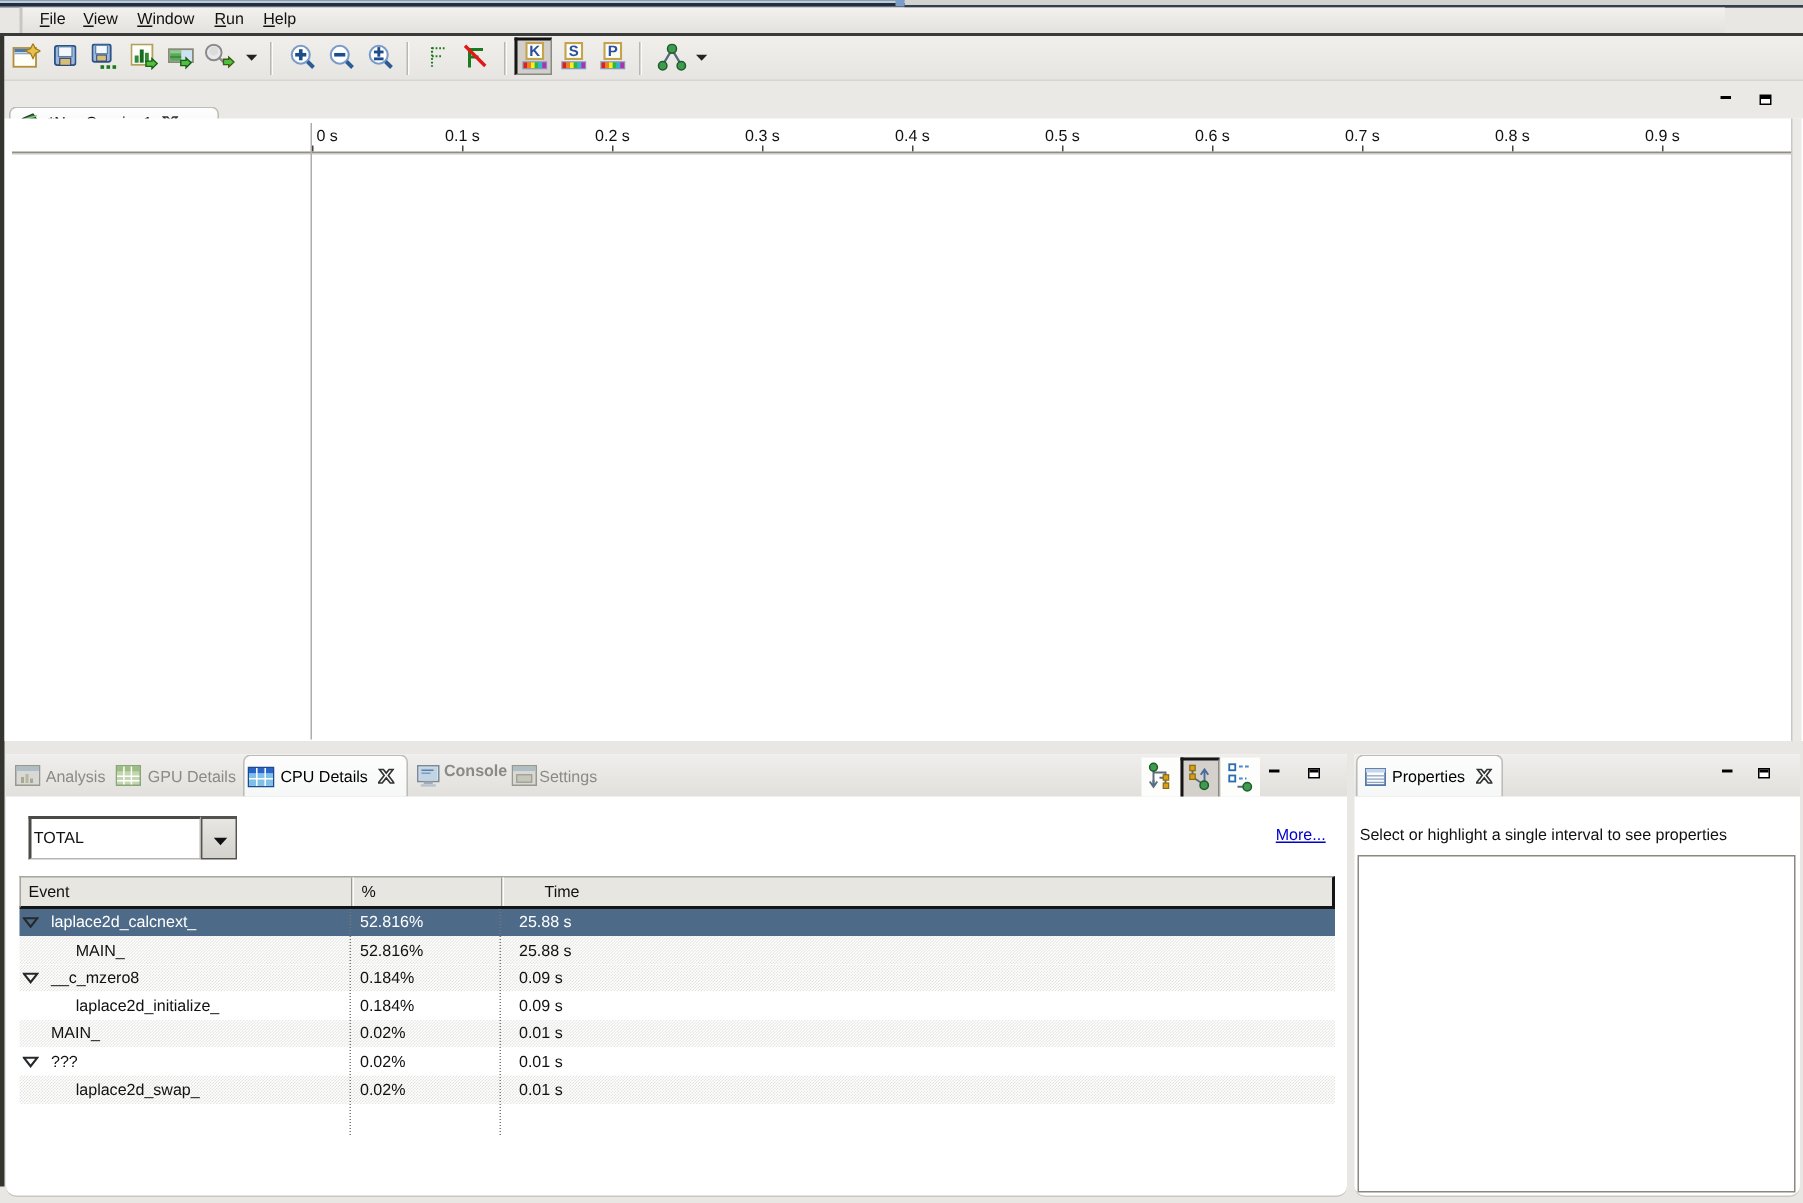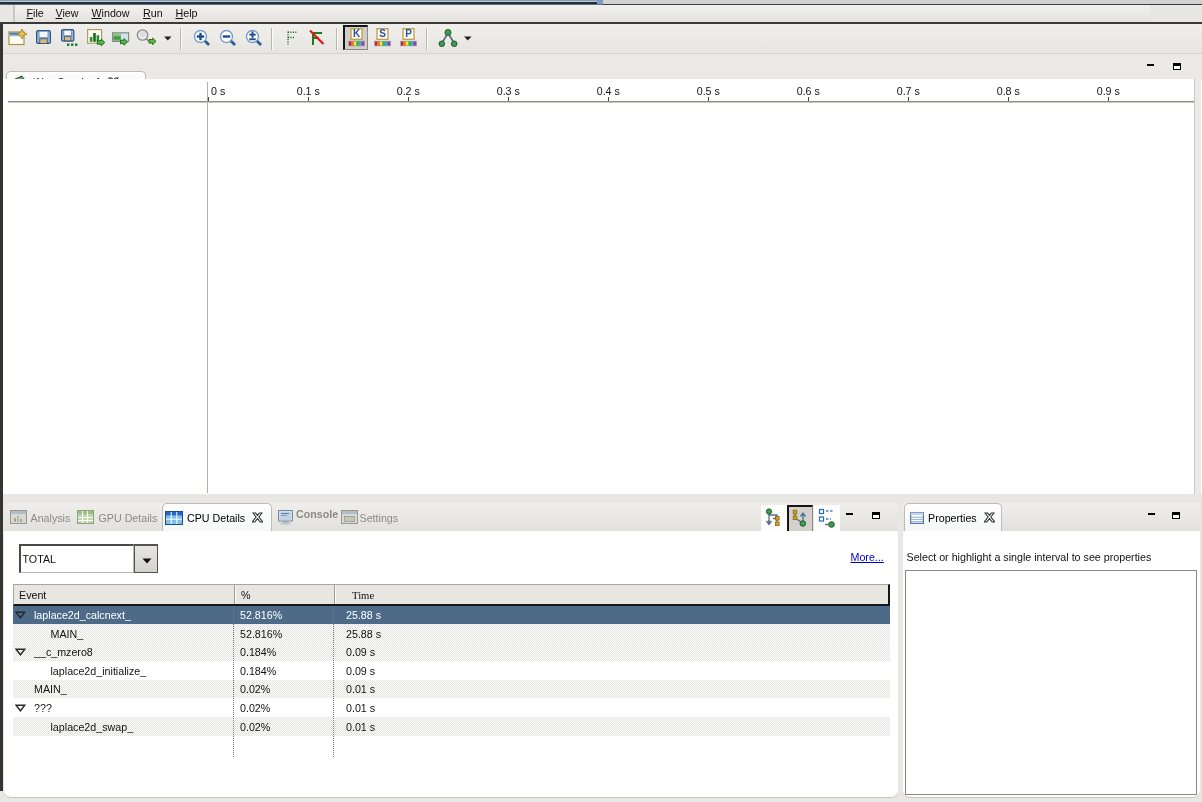--- a/index.html
+++ b/index.html
@@ -343,21 +343,21 @@
     <svg class="abs" style="left:7px; top:11.5px;" width="10" height="6" viewBox="0 0 10 6">
       <polygon points="0.5,0.5 9.5,0.5 5,5.5" fill="#111"></polygon>
     </svg>
   </div>
   <span class="tx" style="left:847px; top:48px; color:#0000cc; text-decoration:underline;">More...</span>
 
   <div class="abs" style="left:9.5px; top:81px; width:877px; height:21.5px; background:#e7e6e1;
     border-top:1px solid #a6a5a0; border-left:1px solid #a6a5a0; border-right:2px solid #151515; border-bottom:2px solid #151515;">
     <span class="tx" style="left:5px; top:4px;">Event</span>
     <span class="tx" style="left:227px; top:4px;">%</span>
-    <span class="tx" style="left:338px; top:4px;font-family:Liberation Serif, serif;">Time</span>
+    <span class="tx" style="left:349px; top:4px;">Time</span>
     <div class="abs" style="left:219.5px; top:0; width:1px; height:19px; background:#9a9994;"></div>
     <div class="abs" style="left:220.5px; top:0; width:1px; height:19px; background:#fcfcfa;"></div>
     <div class="abs" style="left:319.5px; top:0; width:1px; height:19px; background:#9a9994;"></div>
     <div class="abs" style="left:320.5px; top:0; width:1px; height:19px; background:#fcfcfa;"></div>
   </div>
 
   <div id="rows" class="abs" style="left:9.5px; top:102.5px; width:877px;">
     <div class="row sel">
         <svg class="t" width="11" height="8" viewBox="0 0 11 8">
           <polygon points="1,1.2 9.8,1.2 5.4,6.8" fill="none" stroke="#26292c" stroke-width="1.4"></polygon>

